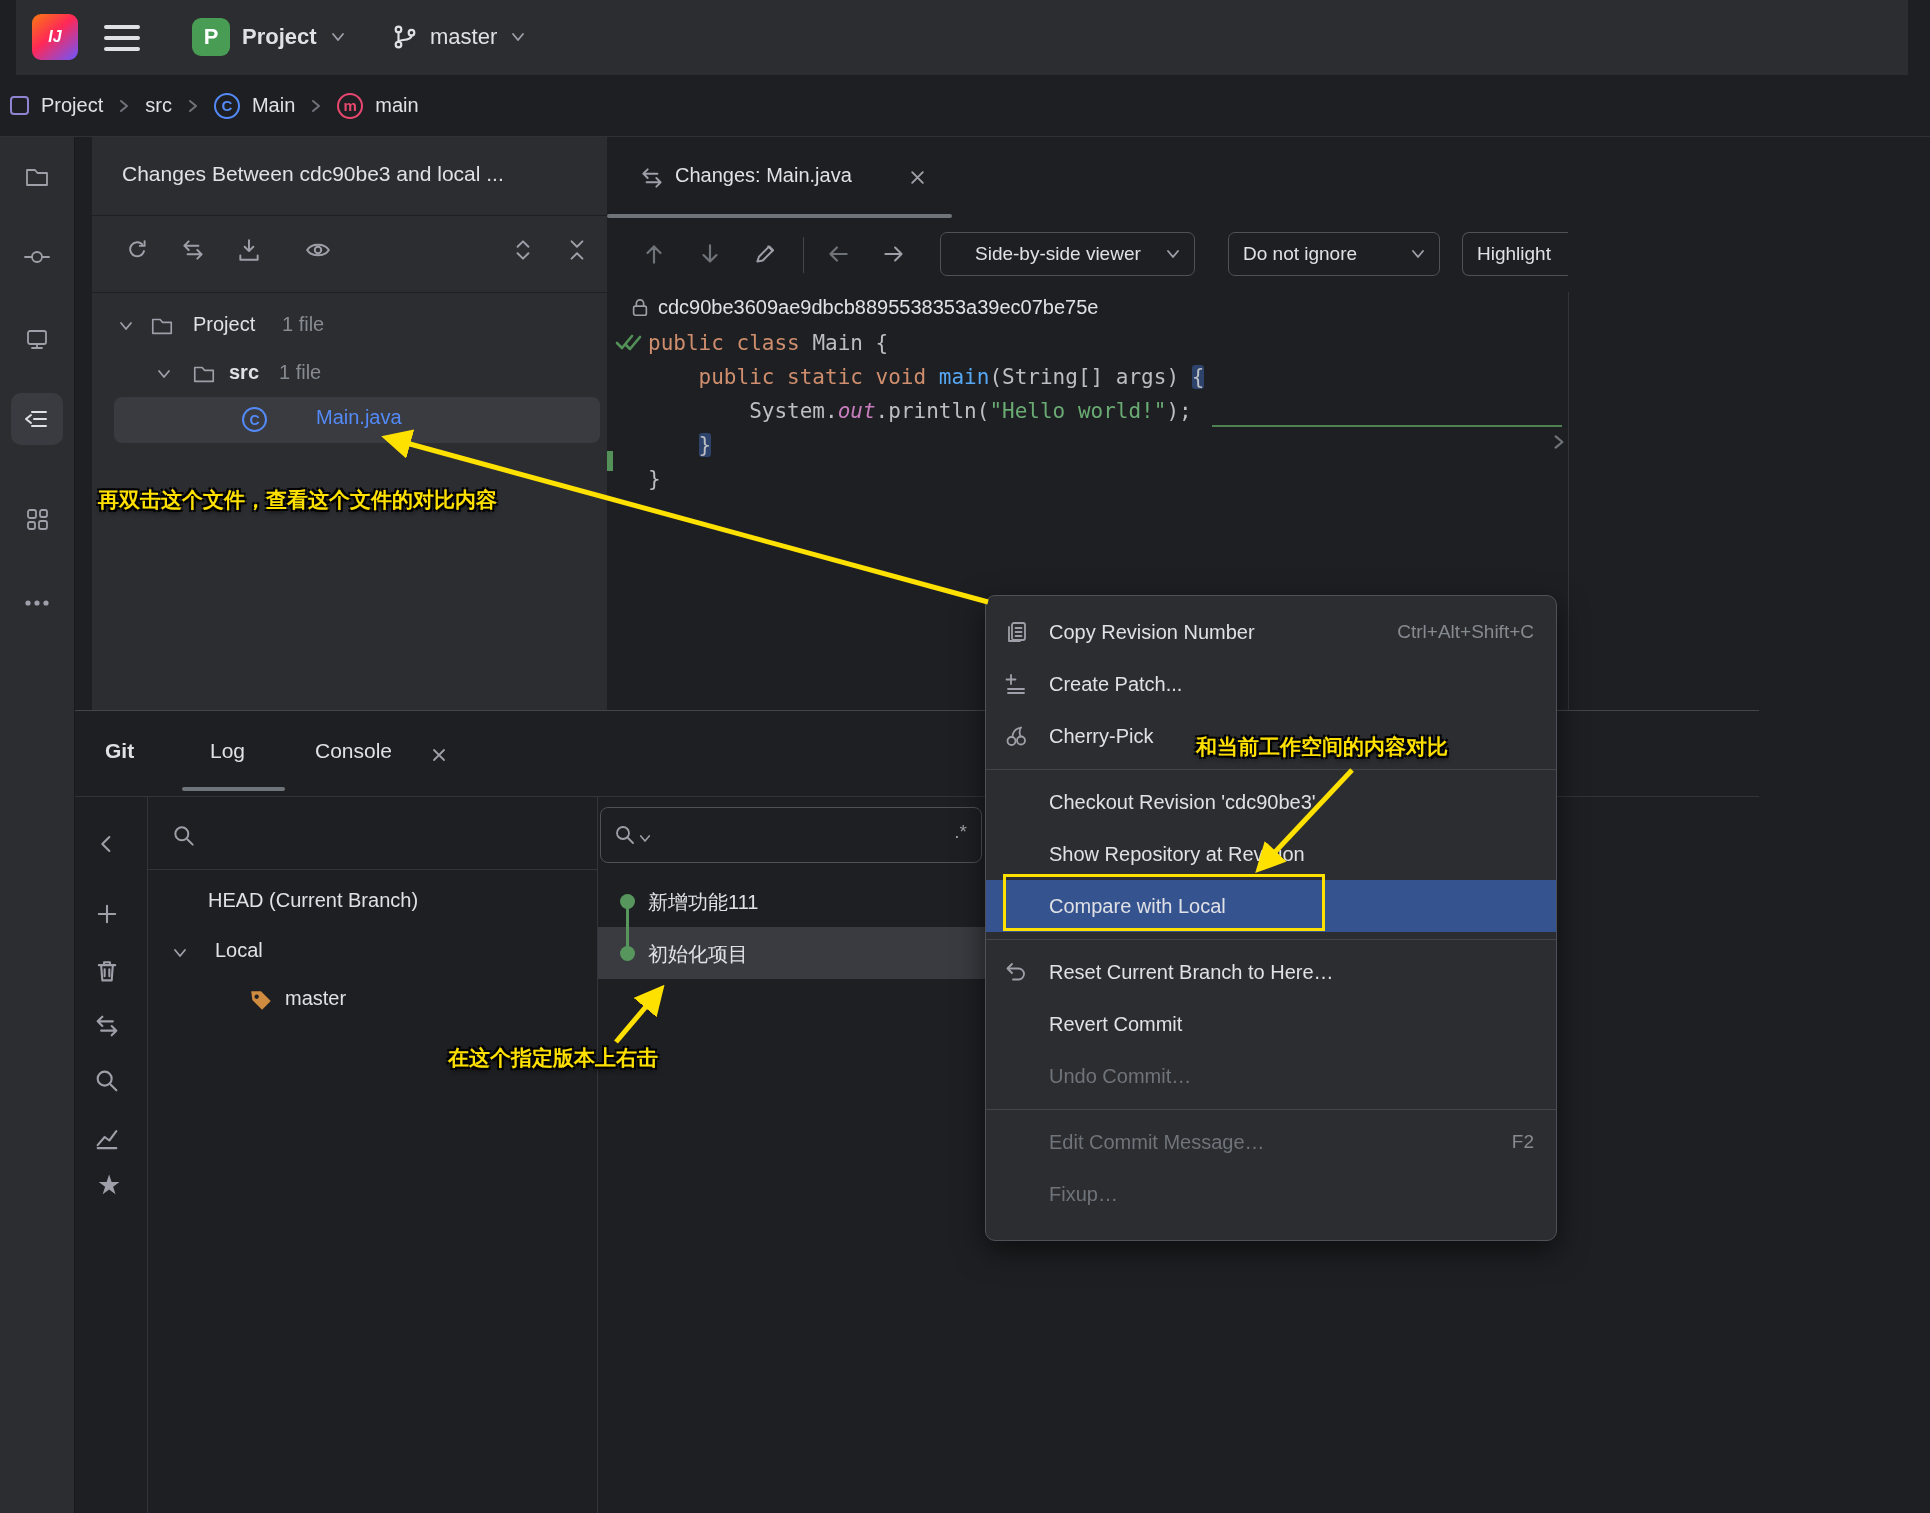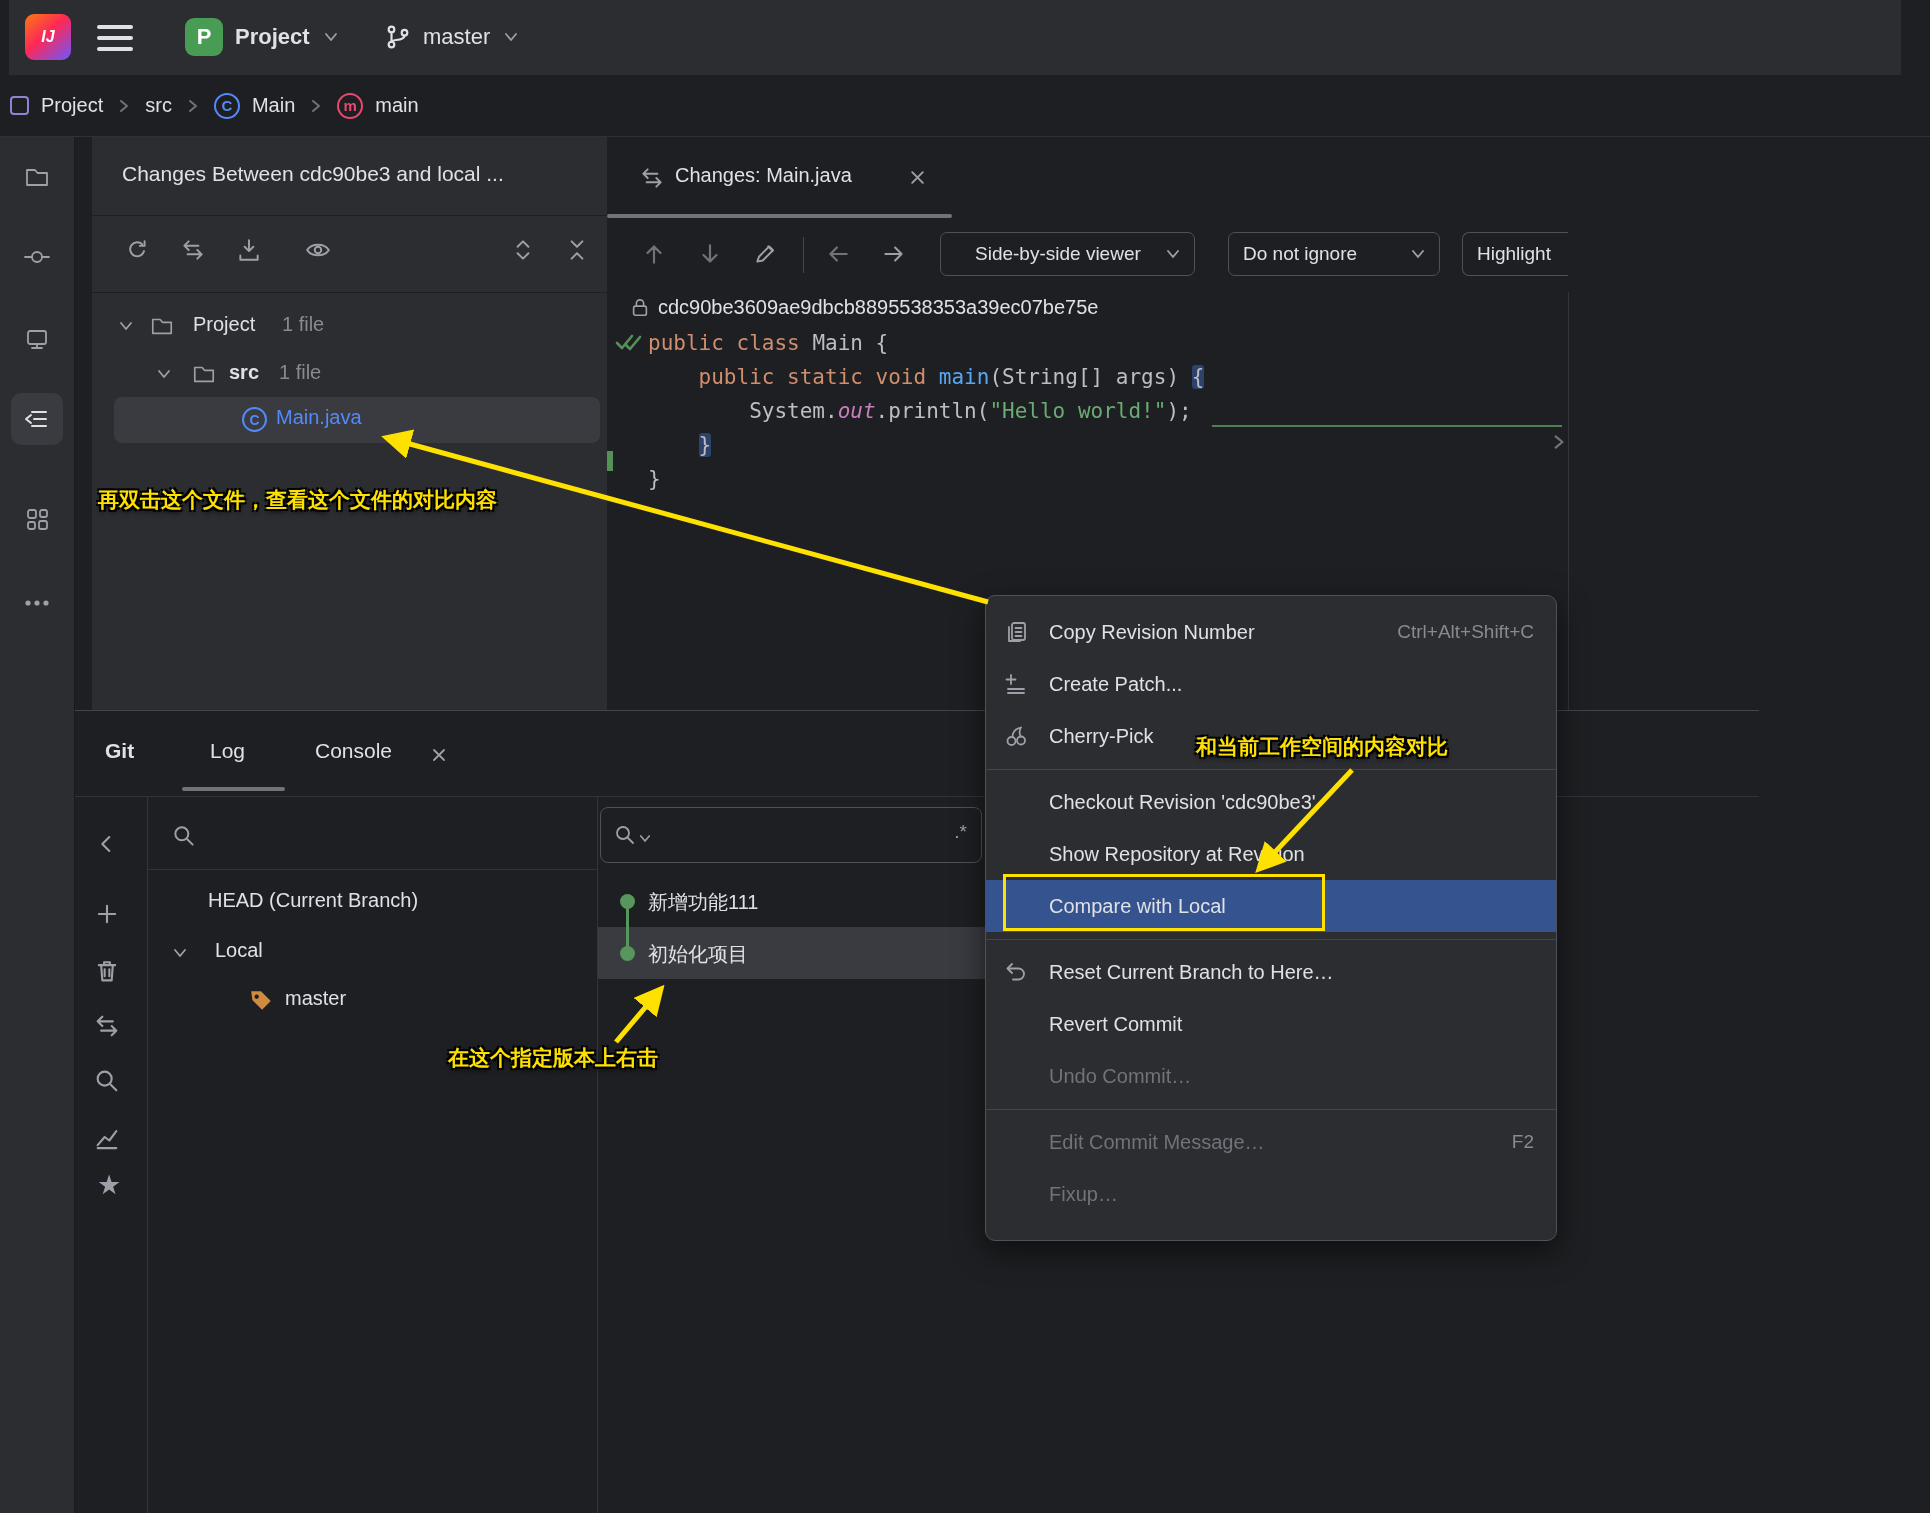--- a/index.html
+++ b/index.html
@@ -8,21 +8,21 @@
   #root { position:relative; width:1930px; height:1513px; background:#1e1f22; overflow:hidden; color:#dfe1e5; }
   .abs { position:absolute; }
   .txt { font-size:20px; color:#dfe1e5; white-space:nowrap; }
   .dim { color:#868a91; }
   svg.ic { fill:none; stroke:#9da0a8; stroke-width:1.8; stroke-linecap:round; stroke-linejoin:round; }
   svg.ic-light { fill:none; stroke:#dfe1e5; stroke-width:2; stroke-linecap:round; stroke-linejoin:round; }
   svg.ic-dim { fill:none; stroke:#6f737a; stroke-width:2; stroke-linecap:round; stroke-linejoin:round; }
   svg.ic-green { fill:none; stroke:#549159; stroke-width:2.6; stroke-linecap:round; stroke-linejoin:round; }
 
   
-  #topbar { position:absolute; left:9px; top:0; width:1892px; height:75px; background:#2b2d30; }
+  #topbar { position:absolute; left:16px; top:0; width:1892px; height:75px; background:#2b2d30; }
   .logo { position:absolute; left:16px; top:14px; width:46px; height:46px; border-radius:9px;
           background:linear-gradient(140deg,#f97a12 0%,#fe2857 45%,#6b57ff 100%);
           display:flex; align-items:center; justify-content:center; font-weight:bold; font-style:italic;
           font-size:16px; color:#fff; }
   .hamburger { position:absolute; left:88px; top:18px; width:44px; height:40px; cursor:pointer; }
   .hamburger i { display:block; width:36px; height:4px; background:#dfe1e5; border-radius:2px; margin:7px 0; }
   .widget { position:absolute; top:12px; height:50px; display:flex; align-items:center; gap:12px; border-radius:8px; padding:0 8px; }
   .pbadge { width:38px; height:38px; border-radius:9px; background:#499c54; color:#fff; font-weight:700; font-size:22px;
             display:flex; align-items:center; justify-content:center; }
   .wlabel { font-size:22px; font-weight:600; color:#dfe1e5; }
@@ -37,21 +37,21 @@
 
   
   #stripe { position:absolute; left:0; top:137px; width:75px; height:1376px; background:#2b2d30; border-right:1px solid #191a1d; }
   .stripe-btn { position:absolute; left:15px; width:44px; height:44px; display:flex; align-items:center; justify-content:center; border-radius:10px; cursor:pointer; }
   .stripe-btn.sel { left:11px; width:52px; height:52px; background:#393b40; }
 
   
   #changes-panel { position:absolute; left:92px; top:137px; width:532px; height:573px; background:#2b2d30; overflow:hidden; }
   .hline { position:absolute; left:0; width:100%; height:1px; background:#1e1f22; }
   .sel-row { position:absolute; background:#393b40; border-radius:8px; }
-  .blue-file { color:#548af7; }
+  .blue-file { color:#548af7;margin-left:40px; }
 
   
   #editor { position:absolute; left:607px; top:137px; width:1323px; height:573px; background:#1e1f22; overflow:hidden; }
   .dropdown { position:absolute; top:95px; height:44px; border:1px solid #4e5157; border-radius:7px;
               display:flex; align-items:center; padding:0 14px; gap:14px; font-size:19px; color:#dfe1e5; cursor:pointer; white-space:nowrap; }
   .code-line { white-space:pre; font-family:"DejaVu Sans Mono","Liberation Mono",monospace; font-size:21px; line-height:34px; }
   .tok-k { color:#cf8e6d; }
   .tok-t { color:#bcbec4; }
   .tok-m { color:#56a8f5; }
   .tok-f { color:#c77dbb; font-style:italic; }

